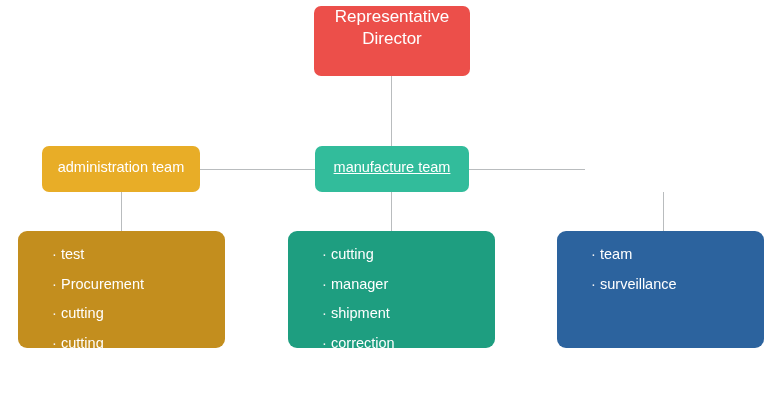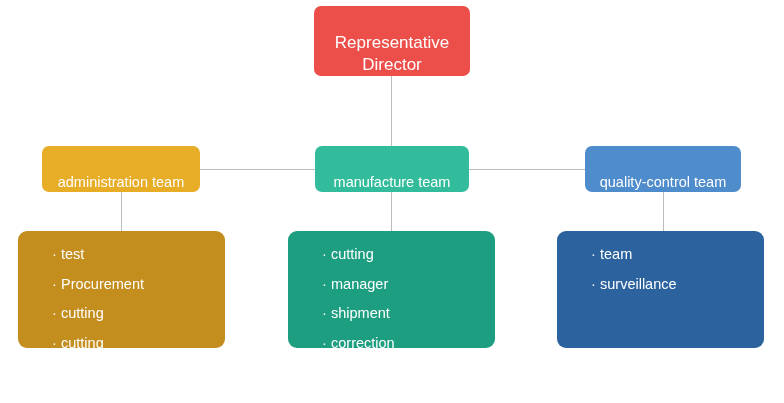--- a/index.html
+++ b/index.html
@@ -26,37 +26,37 @@
   .connector.v { width: 1px; }
   .connector.h { height: 1px; }
 
   
   .node {
     position: absolute;
     box-sizing: border-box;
     border-radius: 7px;
     color: #ffffff;
     display: flex;
-    align-items: flex-end;
+    align-items: flex-start;
     justify-content: center;
     text-align: center;
     line-height: 1.3;
   }
 
   
   .node-root {
     font-size: 17px;
     padding: 0 10px;
   }
   .node-root .node-label { white-space: pre-line; }
 
   
   .node-team {
     font-size: 14.5px;
-    padding: 0 12px;
+    padding: 12px 12px;
   }
 
   
   .node-list {
     display: block;
     padding: 16px 0 0 30px;
     border-radius: 9px;
   }
   .node-list ul {
     margin: 0;
@@ -98,27 +98,24 @@
 
   <div class="node node-root" style="left:314px; top:6px; width:156px; height:70px; background:#ec4f4a;">
     <span class="node-label">Representative
 Director</span>
   </div>
 
   <div class="node node-team" style="left:42px; top:146px; width:158px; height:46px; background:#e8ad27;">
     <span class="node-label">administration team</span>
   </div>
 
-  <div class="node node-team" style="left:315px; top:146px; width:154px; height:46px; background:#32bc9b;">
+  <div class="node node-team" style="left:315px; top:146px; width:154px; height:46px; background:#32bc9b;text-decoration:underline;">
     <span class="node-label">manufacture team</span>
   </div>
 
-  <div class="node node-team" style="left:585px; top:146px; width:156px; height:46px; background:#4e8ccb;">
-    <span class="node-label">quality-control team</span>
-  </div>
 
   <div class="node node-list" style="left:18px; top:231px; width:207px; height:117px; background:#c38e1e;">
     <ul>
       <li>
         <span class="bullet">·</span>
         <span>test</span>
       </li>
       <li>
         <span class="bullet">·</span>
         <span>Procurement</span>

